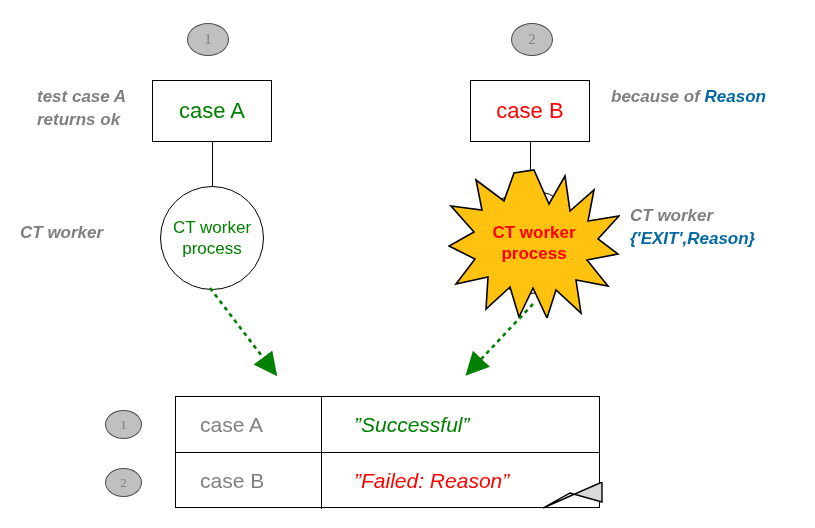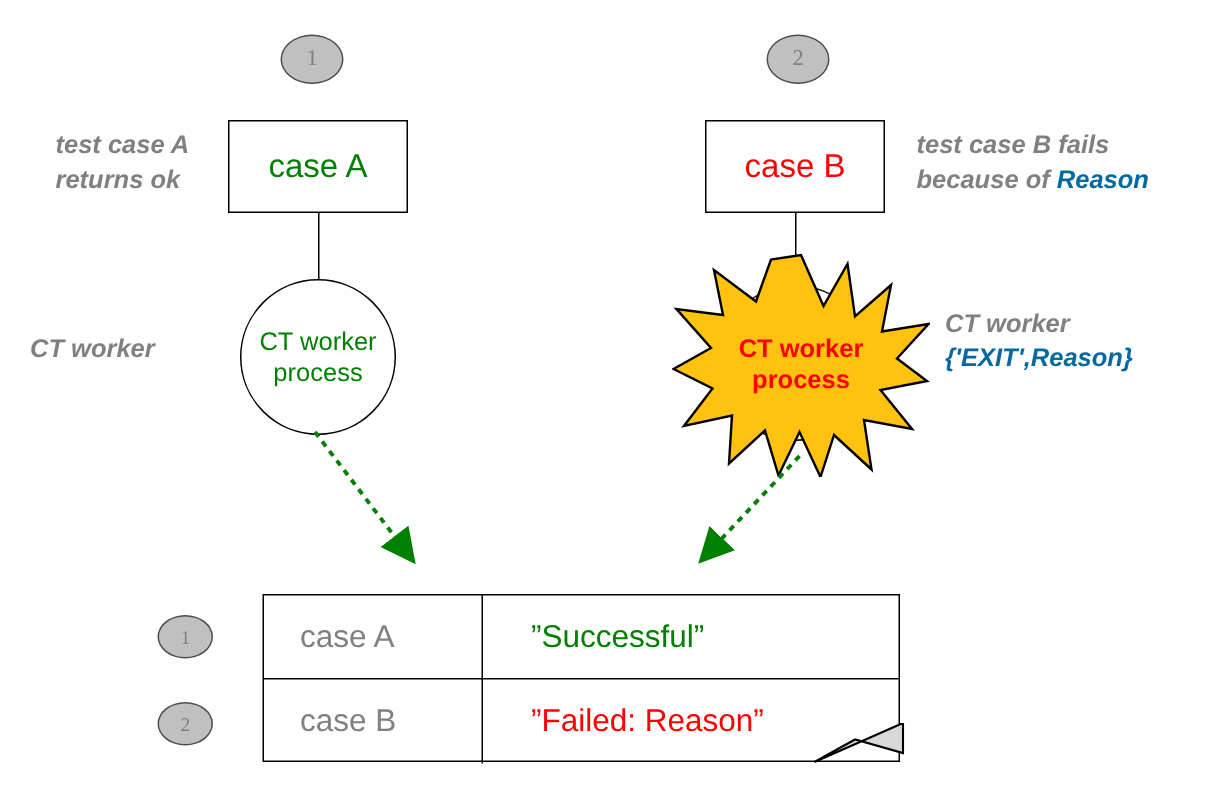--- a/index.html
+++ b/index.html
@@ -115,20 +115,21 @@
     padding-left: 24px;
     box-sizing: border-box;
     color: #808080;
     font-size: 21px;
   }
   .log-cell-value {
     flex: 1;
     padding-left: 33px;
     box-sizing: border-box;
     font-size: 21px;
+    font-style: italic;
   }
   .log-divider {
     position: absolute;
     left: 145px;
     top: -1px;
     bottom: -1px;
     width: 0;
     border-left: 1.5px solid #000000;
   }
   .star-text {
@@ -180,21 +181,20 @@
     <line x1="10" y1="8" x2="74" y2="92" stroke="#008000" stroke-width="2.6" stroke-dasharray="4,4" marker-end="url(#ah-green-1)"></line>
   </svg>
 
   <div class="abs badge" style="left:511px; top:23px;">2</div>
 
   <div class="abs case-box red" style="left:470px; top:80px;">
     <span>case B</span>
   </div>
 
   <div class="abs note" style="left:611px; top:86px;">
-    <div>test case B fails</div>
     <div>
       <span>because of </span><span class="accent">Reason</span>
     </div>
   </div>
 
   <div class="abs connector" style="left:530px; top:142px; height:48px;"></div>
 
   <div class="abs" style="left:478px; top:190px; width:104px; height:104px;
        border:1.1px solid #000000; border-radius:50%; box-sizing:border-box;"></div>
 

